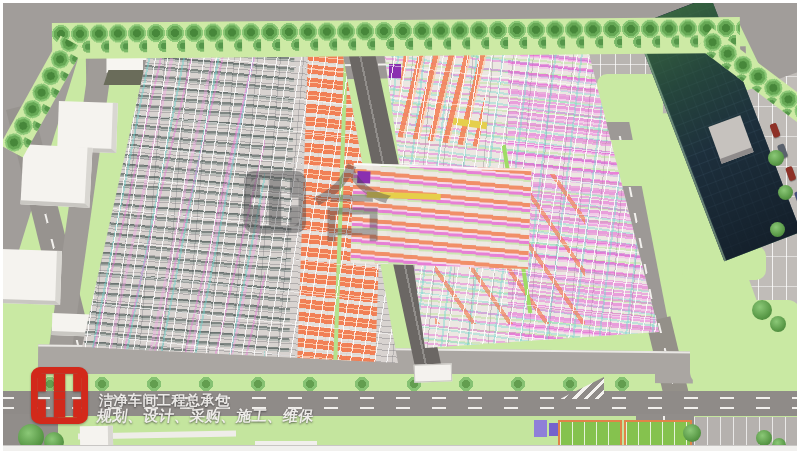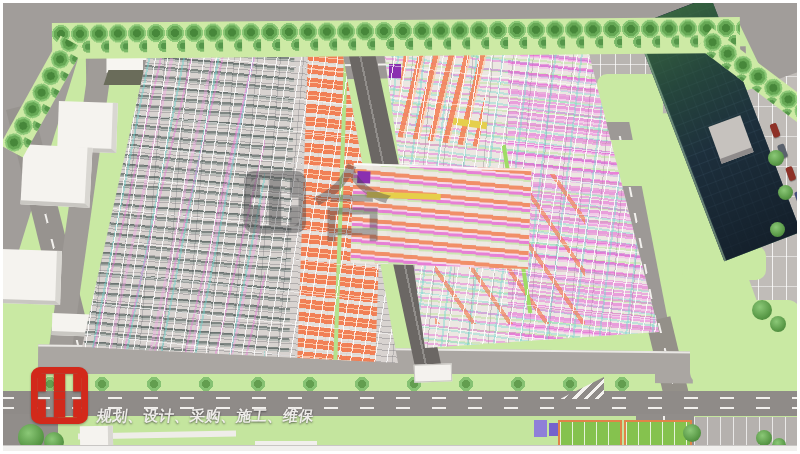--- a/index.html
+++ b/index.html
@@ -222,17 +222,18 @@
     <g fill="currentColor">
       <rect x="12" y="12" width="14" height="31"></rect>
         <rect x="40" y="12" width="20" height="31"></rect>
         <rect x="74" y="12" width="14" height="31"></rect>
       <rect x="40" y="43" width="20" height="14"></rect>
       <rect x="12" y="57" width="14" height="31"></rect>
         <rect x="40" y="57" width="20" height="31"></rect>
         <rect x="74" y="57" width="14" height="31"></rect>
     </g>
   </svg>
+  <div class="a" id="brand-sub" style="left:99px;top:392px;">洁净车间工程总承包</div>
   <div class="a" id="brand-tag" style="left:97px;top:407px;">规划、设计、采购、施工、维保</div>
 
   <div class="framebottom"></div>
   <div class="frame"></div>
 </div>
 
 </body></html>

